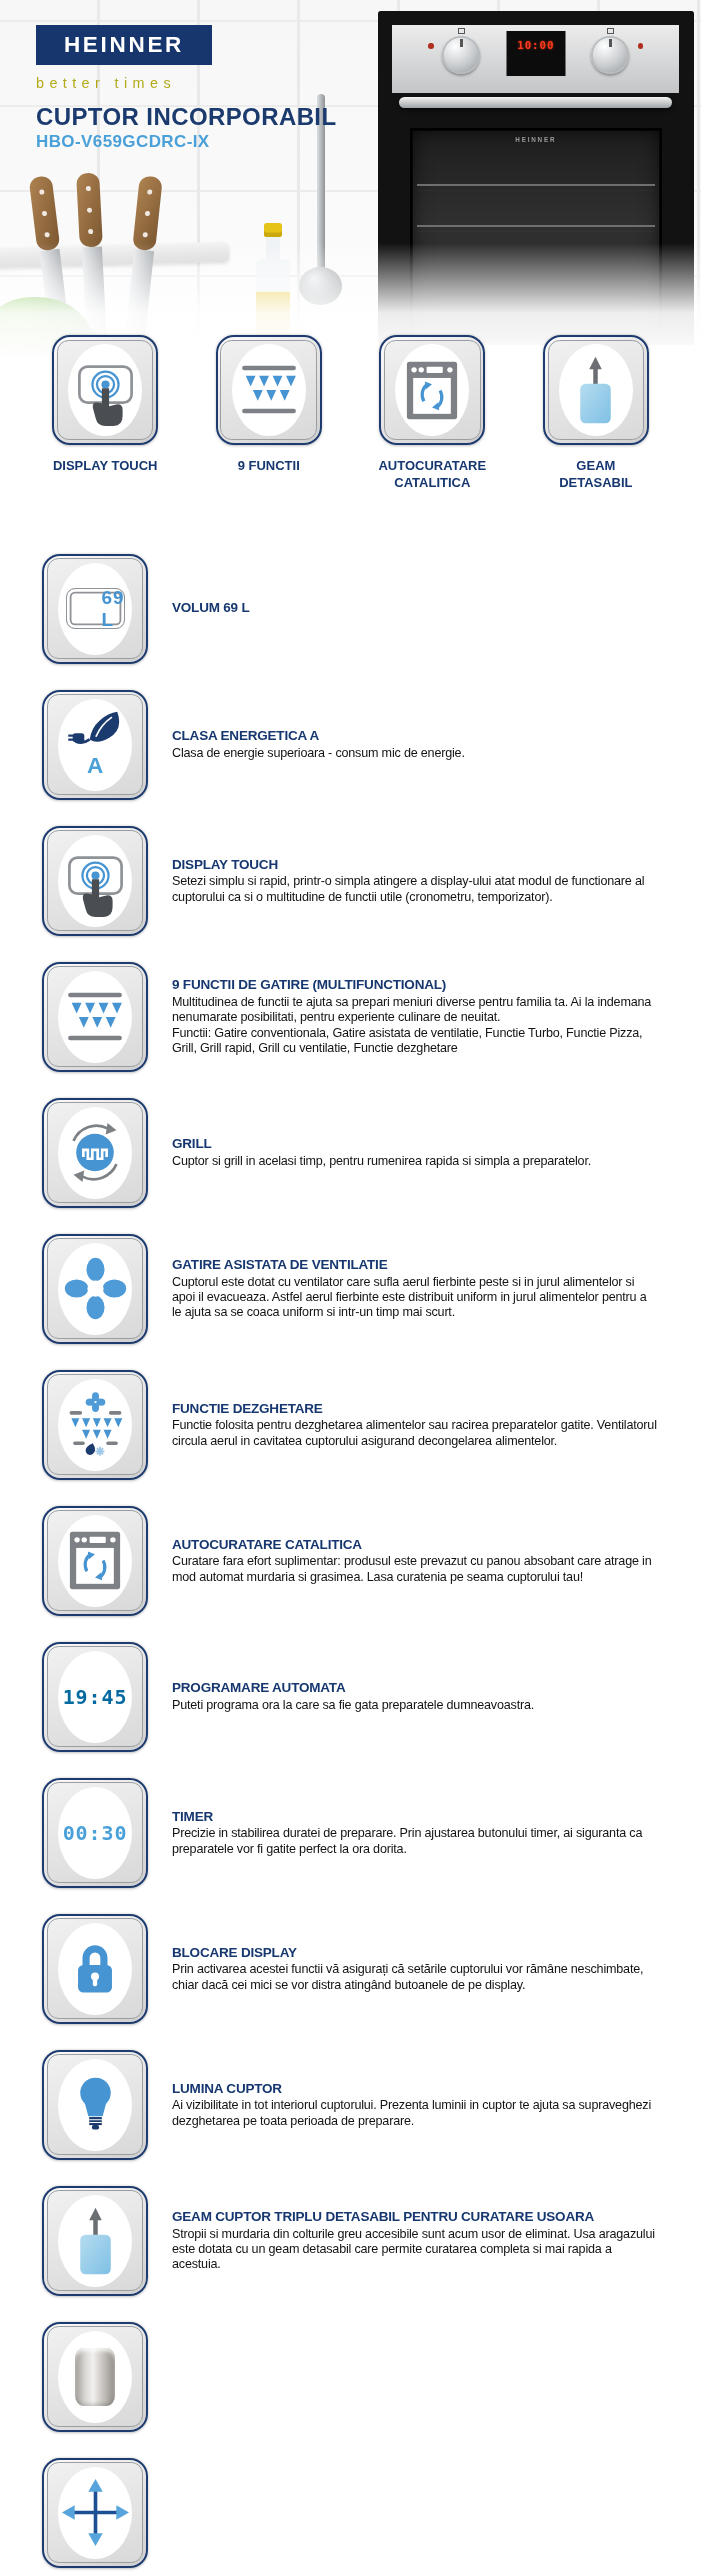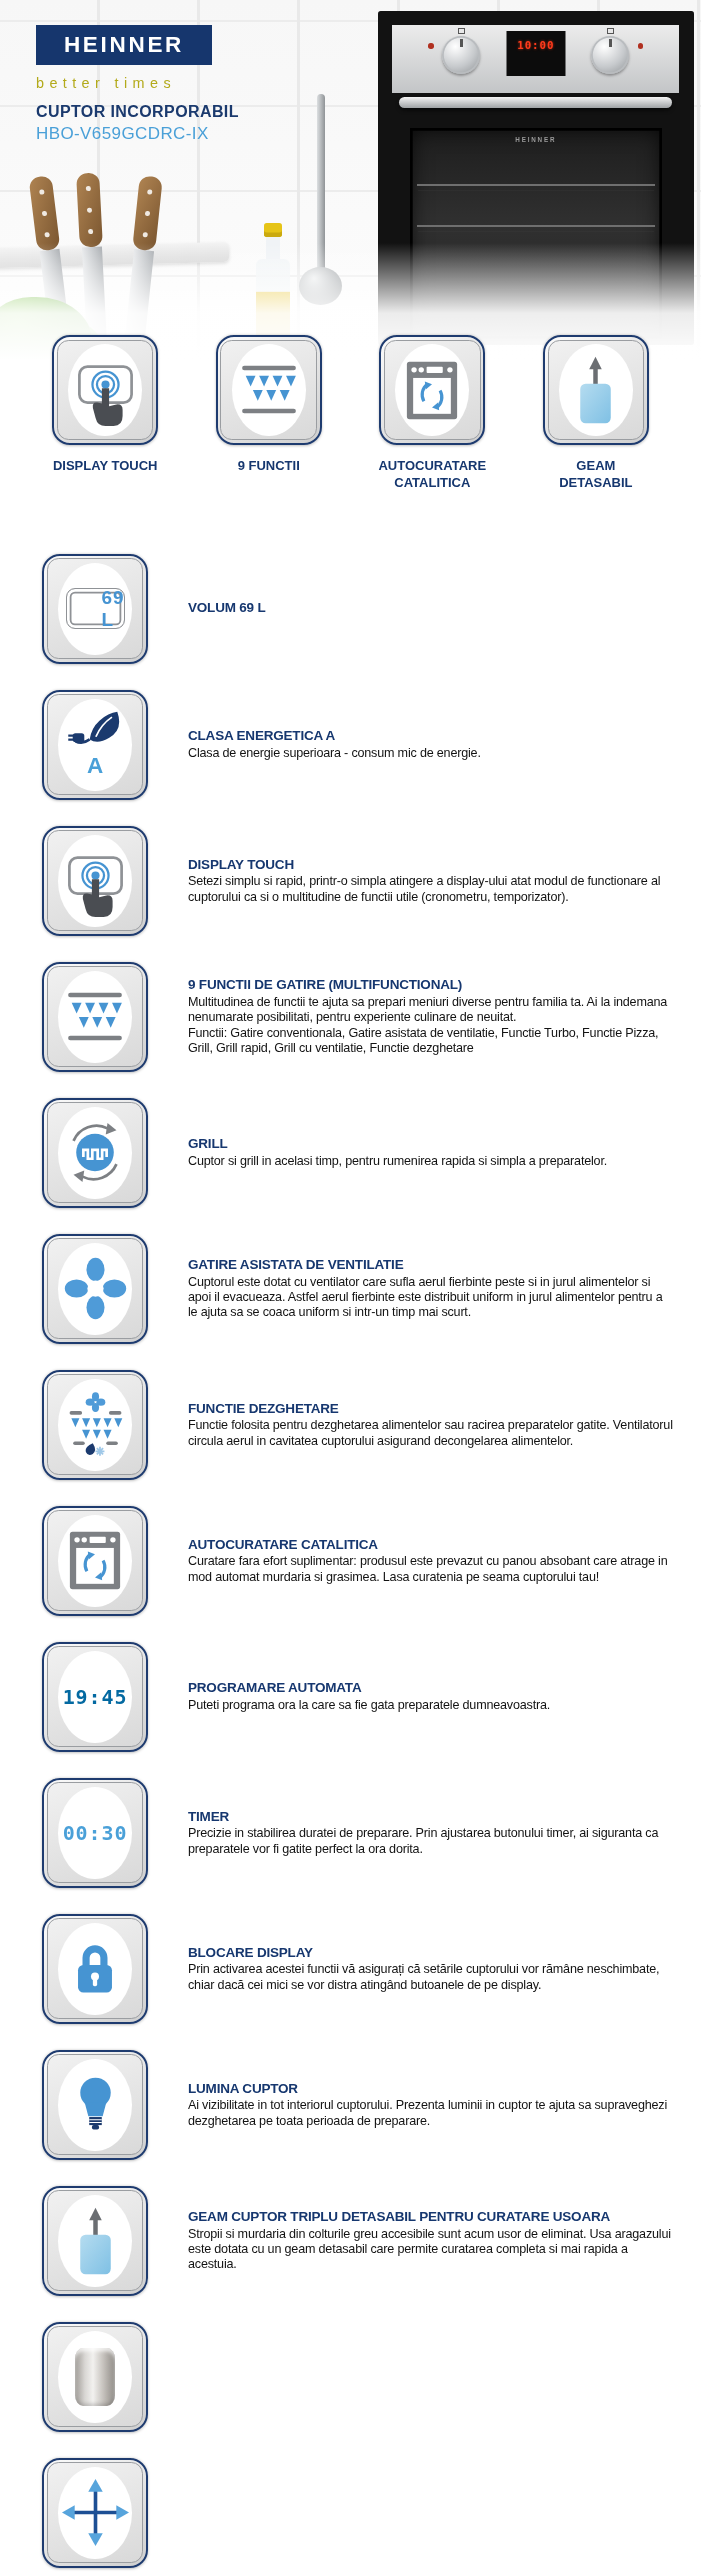--- a/index.html
+++ b/index.html
@@ -50,22 +50,22 @@
   .bowl { width:43px; height:38px; margin-top:-5.4px; border-radius:50%;
     background:radial-gradient(circle at 35% 30%, #eceeef, #9da1a4 70%, #7e8285); }
 
   
   .logo-box { position:absolute; left:36px; top:25px; width:176px; height:40px;
     background:#16366d; display:flex; align-items:center; justify-content:center; z-index:3; }
   .logo-text { color:#fff; font-weight:bold; font-size:22.5px; letter-spacing:2.7px; }
   .tagline { position:absolute; left:36px; top:68px; width:176px; text-align:left;
     color:#b3aa1a; font-size:14.4px; letter-spacing:5.4px; z-index:3;margin-top:7px; }
   .h-title { position:absolute; left:36px; top:103px; color:#1b3a6e; font-weight:bold;
-    font-size:16px; letter-spacing:0.4px; z-index:3; white-space:nowrap; }
-  .h-model { position:absolute; left:36px; top:124px; color:#4aa0d8; font-weight:normal;
+    font-size:24px; letter-spacing:0.4px; z-index:3; white-space:nowrap; }
+  .h-model { position:absolute; left:36px; top:132px; color:#4aa0d8; font-weight:bold;
     font-size:17px; letter-spacing:0.4px; z-index:3; }
 
   
   .oven { position:absolute; top:10.8px; right:7.2px; width:316px; height:334px;
     background:#121212; border-radius:2.7px; z-index:2; }
   .oven-panel { position:absolute; top:14.4px; left:14.4px; right:14.4px; height:68px;
     background:linear-gradient(#ececec,#c3c5c7); }
   .knob { position:absolute; top:10.8px; width:38px; height:38px; border-radius:50%;
     background:radial-gradient(circle at 35% 28%, #ffffff, #c6c9cc 55%, #8c9093);
     box-shadow:0 1.8px 2.7px rgba(0,0,0,.35), inset 0 0 0 1.8px #b9bcbf; }
@@ -105,21 +105,21 @@
     box-shadow:0 0.9px 2.7px rgba(0,0,0,.25); }
   .card::before { content:""; position:absolute; inset:2.7px; border:1.8px solid #9a9da1;
     border-radius:11.7px; background:linear-gradient(160deg,#f1f1f1,#d9d9d9); }
   .oval { position:absolute; left:50%; top:50%; transform:translate(-50%,-50%);
     width:74px; height:92px; background:#fff; border-radius:50%;
     display:flex; flex-direction:column; align-items:center; justify-content:center; }
 
   
   .features { padding-top:49px; }
   .feature { display:flex; align-items:center; height:136px; padding-left:42px; }
-  .ftext { margin-left:40px; width:486px; }
+  .ftext { margin-left:24px; width:486px; }
   .ftitle { font-size:13.5px; font-weight:bold; color:#16376f; margin-bottom:2.7px;
     letter-spacing:-0.2px; }
   .fdesc { font-size:12.6px; line-height:15.3px; color:#131313; letter-spacing:-0.2px; }
 
   
   .vol-badge { width:59px; height:41px; background:#fff; border:1.8px solid #8f9296;
     border-radius:9px; box-shadow:inset 0 0 0 2.7px #fff, inset 0 0 0 4.5px #8f9296;
     display:flex; align-items:center; justify-content:center;
     color:#4694d2; font-weight:bold; font-size:19px; letter-spacing:0.9px;padding-left:36px; }
   .energy-a { color:#4aa0d8; font-weight:bold; font-size:22.5px; margin-top:1.8px; }

